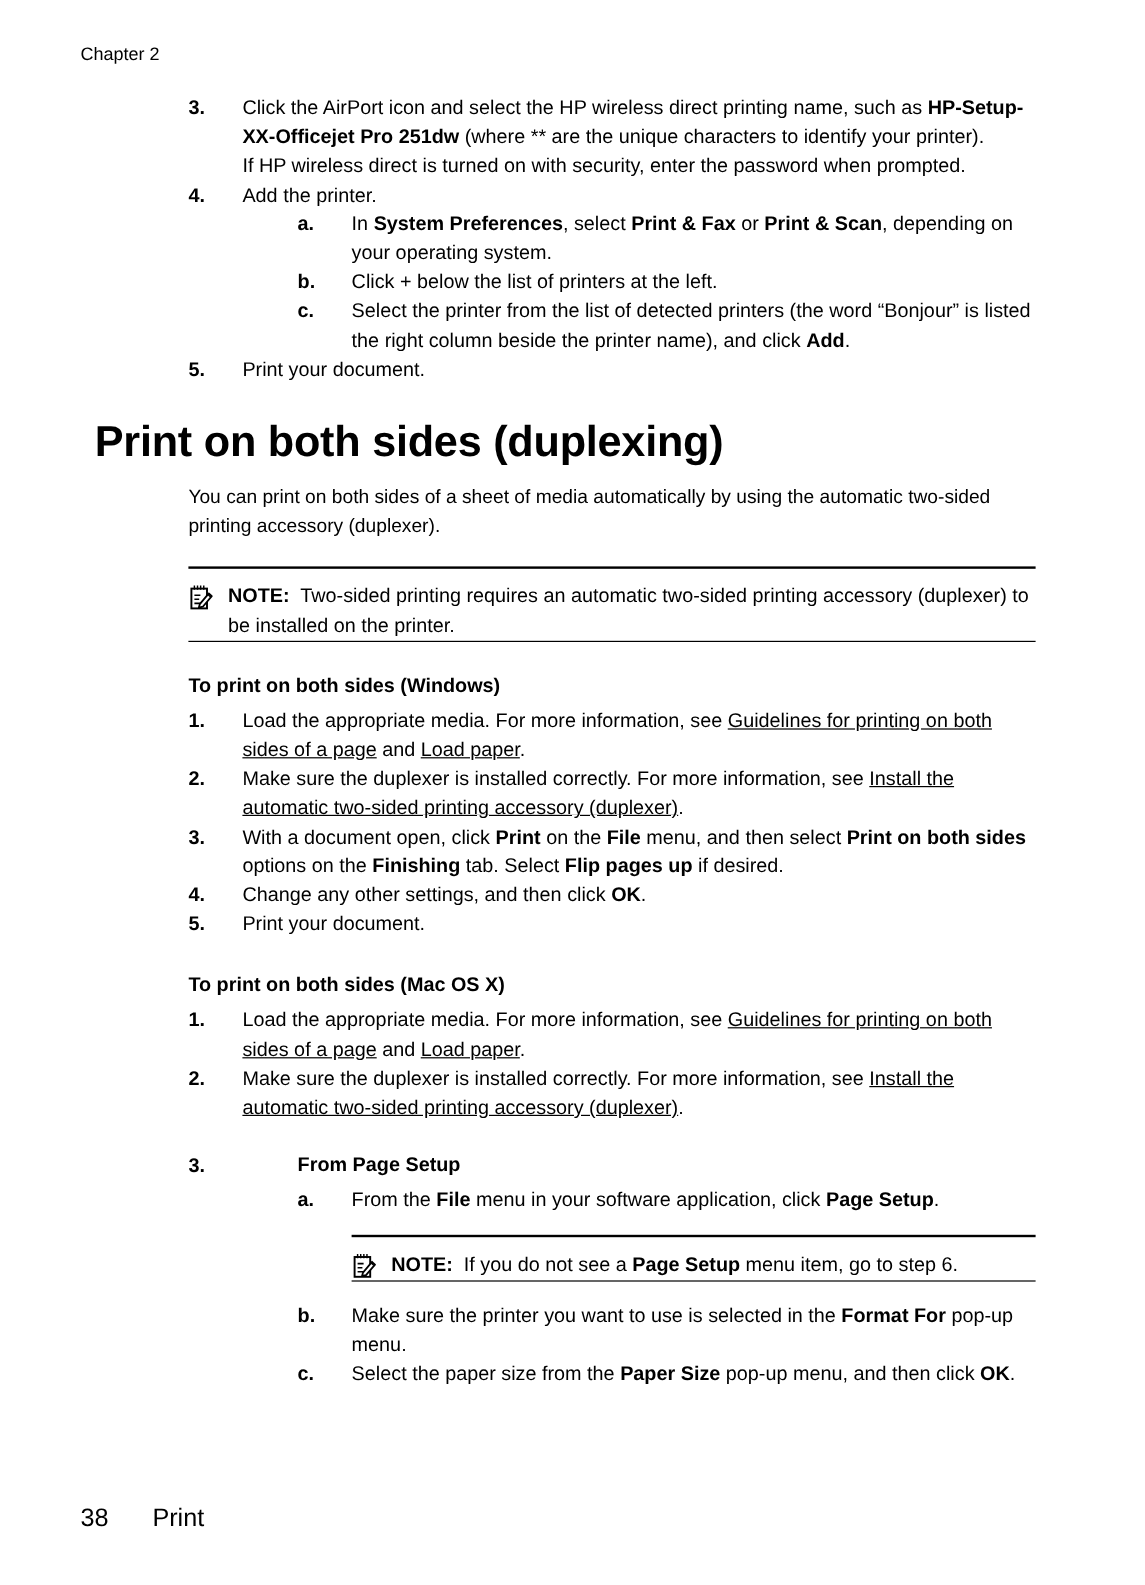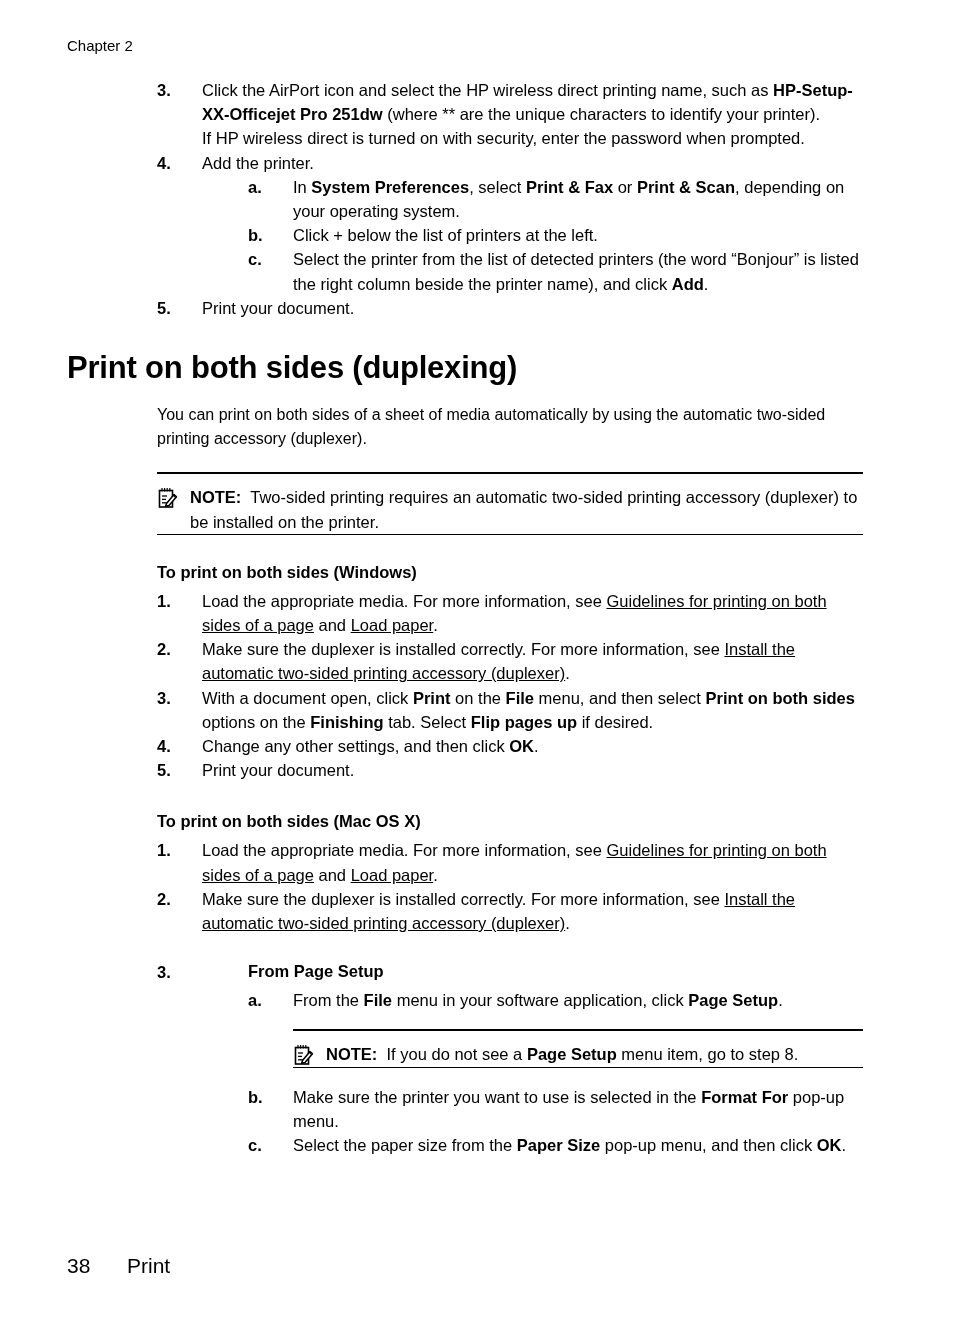--- a/index.html
+++ b/index.html
@@ -77,24 +77,24 @@
   }
   .lvl2 > .li { padding-left: 45px; }
 
   .cont {
     
     margin: 0;
   }
 
   
   .h1 {
-    font-size: 31px;
+    font-size: 36px;
     line-height: 36px;
     font-weight: bold;
-    margin: 0;
+    margin: 12px;
     letter-spacing: -0.2px;
   }
 
   
   .para {
     font-size: 16px;
     line-height: 24.2px;
     margin: 0;
   }
 
@@ -304,21 +304,21 @@
                     <line x1="10.2" y1="1" x2="10.2" y2="4.5" stroke="#000000" stroke-width="1.2"></line>
                     <line x1="12.8" y1="1" x2="12.8" y2="4.5" stroke="#000000" stroke-width="1.2"></line>
                     <line x1="5" y1="9" x2="10" y2="9" stroke="#000000" stroke-width="1.3"></line>
                     <line x1="5" y1="12.4" x2="9" y2="12.4" stroke="#000000" stroke-width="1.3"></line>
                     <line x1="5" y1="15.8" x2="11" y2="15.8" stroke="#000000" stroke-width="1.3"></line>
                     <path d="M9.5 16.5 L17 7.5 L19.5 9.8 L12 18.6 L8.7 19.3 Z" fill="#ffffff" stroke="#000000" stroke-width="1.5" stroke-linejoin="round"></path>
                     <line x1="16.3" y1="8.4" x2="18.7" y2="10.6" stroke="#000000" stroke-width="1.2"></line>
                   </svg>
                 </span>
                 <span class="note-label">NOTE:</span>&nbsp;
-                <span>If you do not see a </span><b>Page Setup</b><span> menu item, go to step 8.</span>
+                <span>If you do not see a </span><b>Page Setup</b><span> menu item, go to step 6.</span>
               </div>
             </div>
           </div>
 
           <div style="margin-top:17px;">
             <div class="li">
               <span class="marker sub">b.</span>
               <div class="cont"><span>Make sure the printer you want to use is selected in the </span><b>Format For</b><span> pop-up menu.</span></div>
             </div>
 

